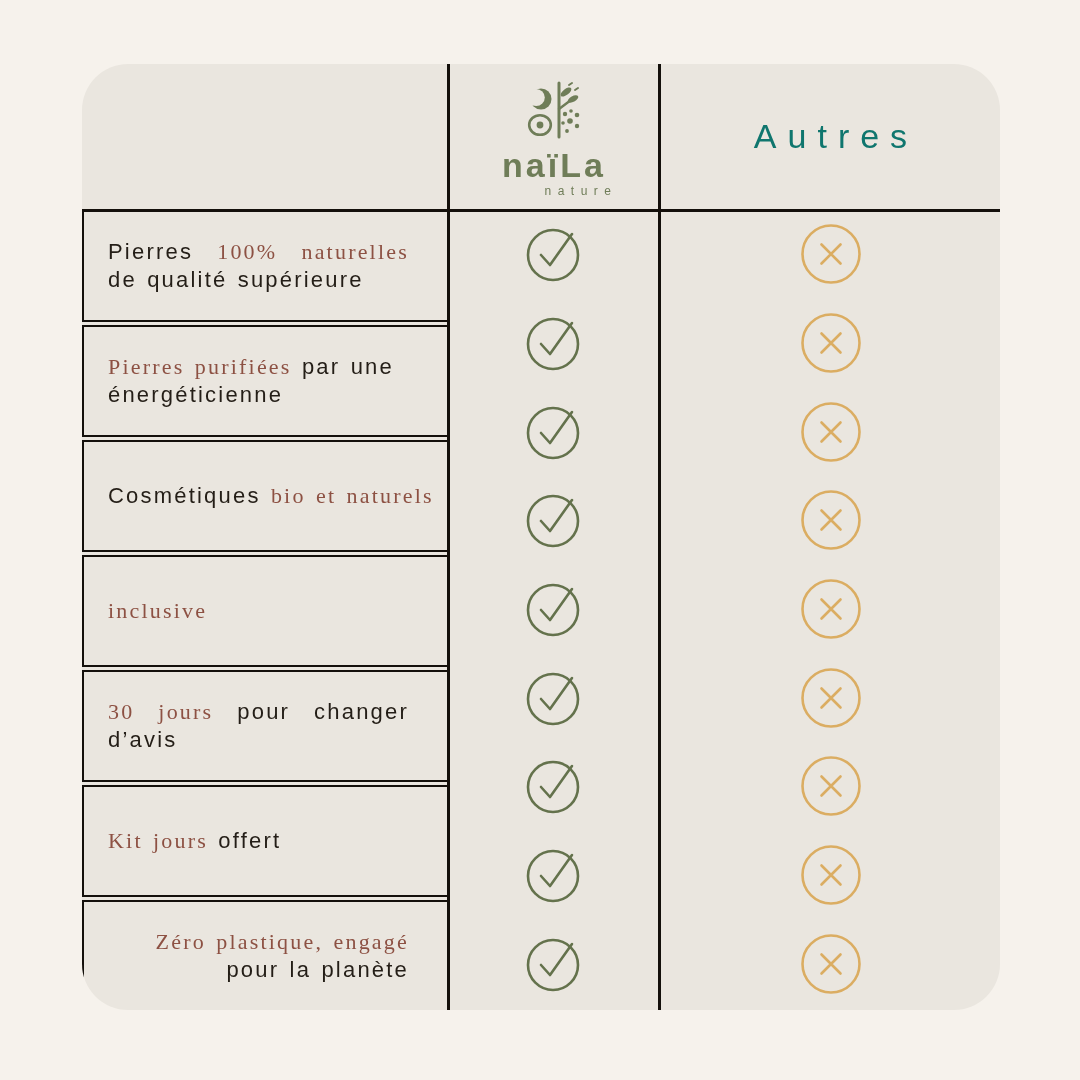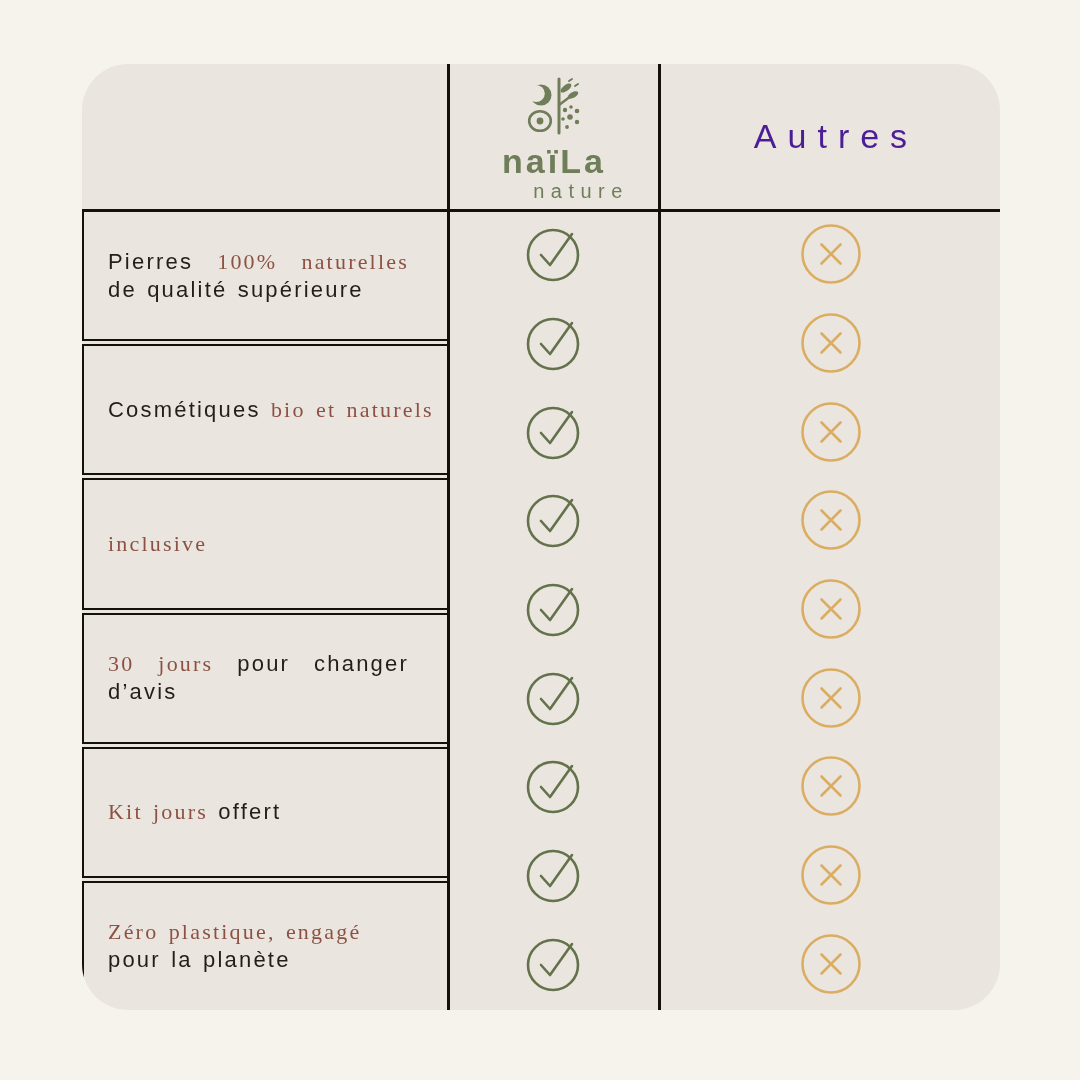--- a/index.html
+++ b/index.html
@@ -33,57 +33,61 @@
   }
   .body{flex:1;display:flex;flex-direction:column;min-height:0;}
   
   .feature-row{
     flex:1;display:flex;flex-direction:column;justify-content:center;
     margin:0 0 3px 0;box-sizing:border-box;
     border-left:2px solid var(--line);border-bottom:2px solid var(--line);
     padding:0 38px 0 24px;
   }
   .feature-row:not(:first-child){border-top:2px solid var(--line);}
-  .feature-row:last-child{border-bottom:none;margin-bottom:0;}
+  .feature-row:last-child{border-bottom:none;margin-bottom:0;text-align:right;}
   .feature-line{
     font-size:22px;line-height:28px;letter-spacing:2.2px;word-spacing:2px;
     color:var(--dark);white-space:nowrap;
   }
   .feature-line.justify{display:flex;justify-content:space-between;white-space:nowrap;}
   .accent{color:var(--accent);font-family:Liberation Serif, serif;}
   
   .icon-cell{flex:1;display:flex;align-items:center;justify-content:center;}
   
   .brand-mark{margin-top:6px;margin-bottom:6px;}
   .brand-name{
     color:var(--logo-olive);font-size:34px;font-weight:700;letter-spacing:3px;line-height:32px;
   }
   .brand-sub{
-    color:var(--logo-olive);font-size:20px;letter-spacing:6.5px;margin-top:3px;padding-left:6px;margin-left:48px;
+    color:var(--logo-olive);font-size:12px;letter-spacing:6.5px;margin-top:3px;padding-left:6px;margin-left:48px;
   }
   .autres-label{
-    color:#4c1d95;font-size:34px;font-weight:500;letter-spacing:11px;padding-left:11px;
+    color:#0f766e;font-size:34px;font-weight:500;letter-spacing:11px;padding-left:11px;
   }
 </style>
 </head>
 <body>
 
 <div class="canvas">
   <div class="card">
 
     <div class="col col-left">
       <div class="hdr"></div>
       <div class="body">
           <div class="feature-row">
             <div class="feature-line justify">
               <span class="dark">Pierres</span>
               <span class="accent">100%</span>
               <span class="accent">naturelles</span>
             </div>
             <div class="feature-line"><span class="dark">de</span> <span class="dark">qualité</span> <span class="dark">supérieure</span></div>
+          </div>
+          <div class="feature-row">
+            <div class="feature-line"><span class="accent">Pierres</span> <span class="accent">purifiées</span> <span class="dark">par</span> <span class="dark">une</span></div>
+            <div class="feature-line"><span class="dark">énergéticienne</span></div>
           </div>
           <div class="feature-row">
             <div class="feature-line"><span class="dark">Cosmétiques</span> <span class="accent">bio</span> <span class="accent">et</span> <span class="accent">naturels</span></div>
           </div>
           <div class="feature-row">
             <div class="feature-line"><span class="accent">inclusive</span></div>
           </div>
           <div class="feature-row">
             <div class="feature-line justify">
               <span class="accent">30</span>

